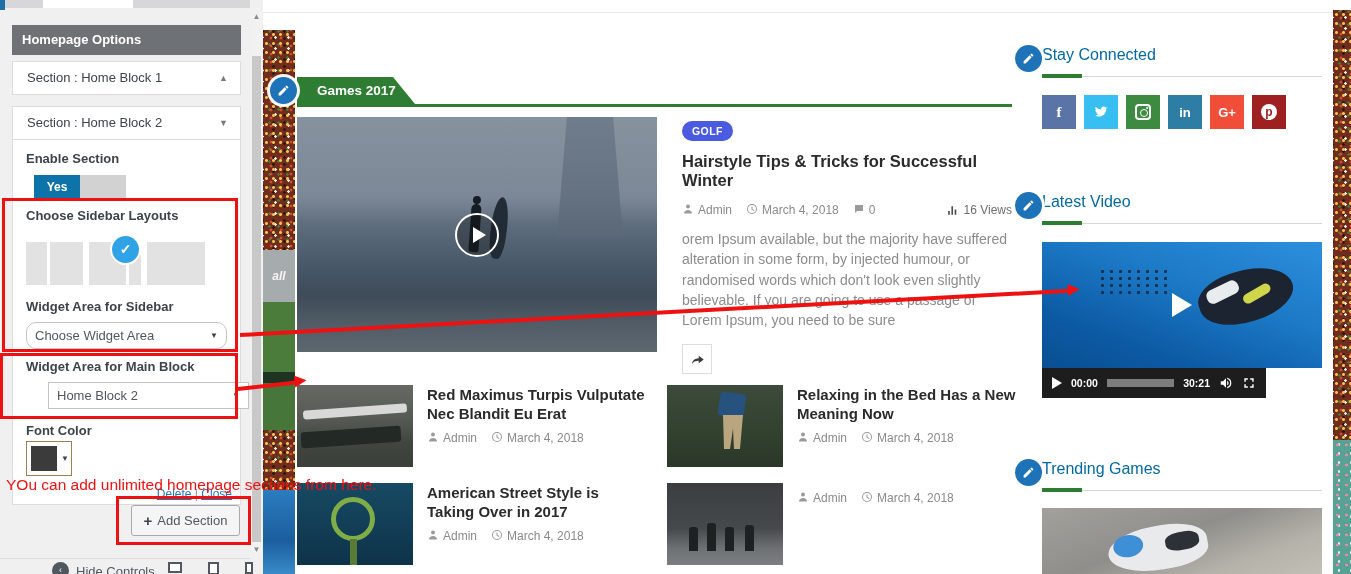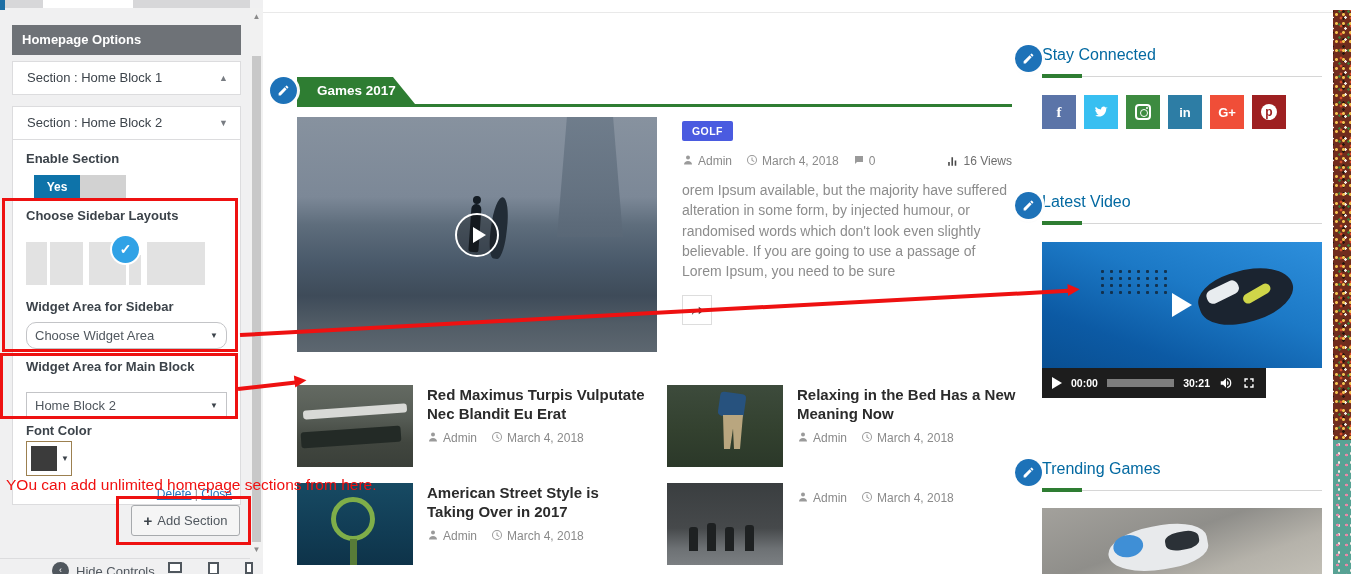--- a/index.html
+++ b/index.html
@@ -49,21 +49,21 @@
   .toggle-off { width:46px; height:24px; background:#d2d2d2; }
   .thumbs { position:absolute; left:26px; top:242px; display:flex; gap:6px; }
   .thumb { height:43px; display:flex; gap:3px; cursor:pointer; }
   .thumb .blk { background:#e2e2e2; height:100%; }
   .check-badge { position:absolute; left:112px; top:236px; width:27px; height:27px; border-radius:50%;
       background:#30a2e6; color:#fff; font-size:14px; font-weight:bold; text-align:center; line-height:27px;
       box-shadow:0 0 0 2px #fff; }
   .select { position:absolute; left:26px; width:201px; height:27px; background:#fff; border:1px solid #c3c4c7;
       font-size:13px; color:#50575e; line-height:25px; padding-left:8px; cursor:pointer; }
   .select .caret { position:absolute; right:8px; top:0; font-size:8px; color:#3c434a; }
-  .sel-1 { top:322px;border-radius:10px; } .sel-2 { top:392px; }
+  .sel-1 { top:322px;border-radius:10px; } .sel-2 { top:382px;margin-left:22px; }
   .swatch { position:absolute; left:26px; top:441px; width:46px; height:35px; background:#fff;
       border:1px solid #9c8050; display:flex; align-items:center; padding-left:4px; gap:4px; cursor:pointer; }
   .swatch .chip { width:26px; height:25px; }
   .swatch .caret { font-size:8px; color:#3c434a; }
   .row-links { position:absolute; left:12px; top:487px; width:220px; text-align:right; font-size:12px; color:#8a8f94; }
   .row-links a { color:#1e73be; text-decoration:underline; cursor:pointer; }
   .add-btn { position:absolute; left:131px; top:505px; width:109px; height:31px; background:#f5f5f5;
       border:1px solid #a7aaad; border-radius:3px; font-size:13px; color:#50575e;
       display:flex; align-items:center; justify-content:center; gap:5px; cursor:pointer; }
   .add-btn .plus { font-weight:bold; font-size:15px; color:#3c434a; }
@@ -174,20 +174,29 @@
       border-left:12px solid #ee1111; border-top:6.5px solid transparent; border-bottom:6.5px solid transparent; }
   .arrow-long  { left:240px; top:333px; width:830px; transform:rotate(-3.05deg); }
   .arrow-short { left:238px; top:387px; width:58px; transform:rotate(-6.5deg); }
 </style>
 </head>
 <body>
 
 <div class="stage">
 
   <div class="hairline"></div>
+  <div class="strip-left">
+    <div class="seg crowd" style="height:220px"></div>
+    <div class="seg seg-board" style="height:52px">
+        <span>all</span>
+      </div>
+    <div class="seg seg-grass" style="height:128px"></div>
+    <div class="seg crowd" style="height:60px"></div>
+    <div class="seg seg-blue" style="height:84px"></div>
+  </div>
   <div class="strip-right">
     <div class="seg crowd" style="height:430px"></div>
     <div class="seg seg-teal" style="height:134px"></div>
   </div>
 
   <div class="edit-badge" style="left: 270px; top: 77px; background-color: rgb(29, 114, 184);">
     <svg viewBox="0 0 24 24">
         <path d="M3 17.2V21h3.8L17.8 9.9l-3.7-3.8L3 17.2zM20.7 7a1 1 0 0 0 0-1.4l-2.3-2.3a1 1 0 0 0-1.4 0l-1.8 1.8 3.7 3.8L20.7 7z"></path>
       </svg>
   </div>
@@ -199,21 +208,22 @@
   <div class="featured-img">
     <div class="tower"></div>
     <div class="board"></div>
     <div class="surfer"></div>
     <div class="play-circle">
         <div class="play-tri"></div>
       </div>
   </div>
 
   <div class="featured-body">
-    <span class="cat-badge" style="background-color: rgb(74, 91, 224);">GOLF</span>
+    <span class="cat-badge" style="background-color: rgb(74, 91, 224); border-radius: 10px;">GOLF</span>
+    <div class="featured-title">Hairstyle Tips &amp; Tricks for Successful Winter</div>
     <div class="meta-row">
       <span class="meta-item">
         <svg viewBox="0 0 24 24">
             <circle cx="12" cy="7" r="4"></circle>
             <path d="M4 21c0-4.4 3.6-7 8-7s8 2.6 8 7H4z"></path>
           </svg>
         <span>Admin</span>
       </span>
       <span class="meta-item">
         <svg viewBox="0 0 24 24">

